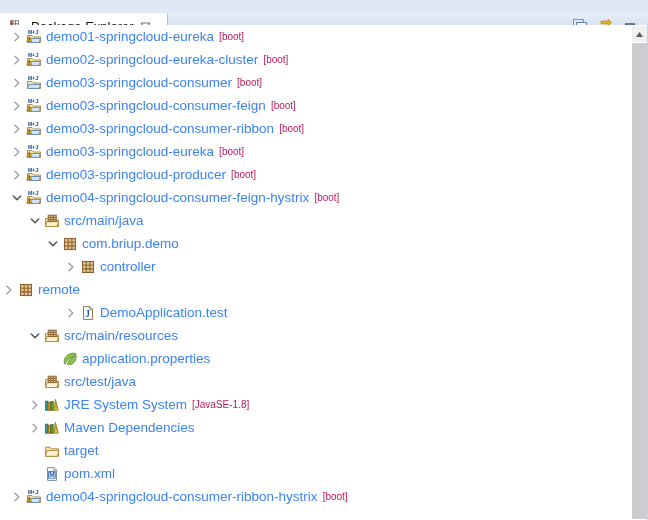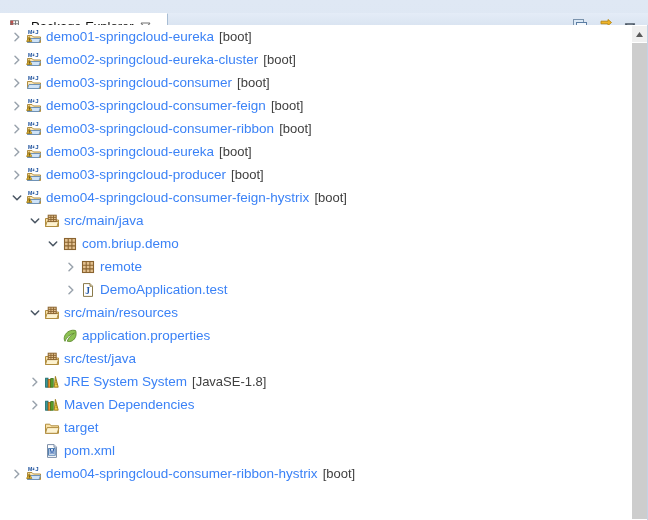--- a/index.html
+++ b/index.html
@@ -37,21 +37,21 @@
             border-left:1px solid #ffffff;}
   .tree{position:absolute;left:0;top:0;width:632px;height:495px;overflow:hidden;
         background:#ffffff;}
   .row{height:23px;display:flex;align-items:center;white-space:nowrap;
        box-sizing:border-box;}
   .arrow{width:16px;height:16px;flex:none;display:flex;align-items:center;
          justify-content:center;}
   .ico{width:18px;height:16px;flex:none;display:flex;align-items:center;
        justify-content:center;margin-right:3px;}
   .lbl{font-size:13.5px;color:#3b82f6;line-height:16px;text-align:center;}
-  .dim{color:#404040;font-size:13px;margin-left:5px;line-height:16px;}
+  .dim{color:#be185d;font-size:10px;margin-left:5px;line-height:16px;}
 
   
   .vsb{position:absolute;right:1px;top:26px;width:15px;height:493px;
        background:#ffffff;}
   .vsb-up{position:absolute;left:0;top:0;width:15px;height:16px;
           background:#f0f0f0;display:flex;align-items:center;justify-content:center;}
   .vsb-track{position:absolute;left:0;top:16px;width:15px;bottom:0;background:#ffffff;}
   .vsb-thumb{position:absolute;left:0;top:17px;width:15px;height:476px;
              background:#cdcdcd;}
   .edge{position:absolute;right:0;top:25px;width:1px;height:495px;background:#c3d3e5;}
@@ -326,20 +326,34 @@
             <svg width="10" height="10" viewBox="0 0 10 10">
               <path d="M3 1.3 L6.8 5 L3 8.7" fill="none" stroke="#9aa3ad" stroke-width="1.5" stroke-linecap="round" stroke-linejoin="round"></path>
             </svg>
           </span>
           <span class="ico">
             <svg width="16" height="16" viewBox="0 0 16 16">
               <rect x="2.5" y="2.5" width="11" height="11" fill="#e3c190" stroke="#8a6430" stroke-width="1.1"></rect>
               <path d="M2.5 6.2 L13.5 6.2 M2.5 9.9 L13.5 9.9 M6.2 2.5 L6.2 13.5 M9.9 2.5 L9.9 13.5" stroke="#8a6430" stroke-width="1.1"></path>
             </svg>
           </span>
+          <span class="lbl">controller</span>
+        </div>
+        <div class="row" style="">
+          <span class="arrow">
+            <svg width="10" height="10" viewBox="0 0 10 10">
+              <path d="M3 1.3 L6.8 5 L3 8.7" fill="none" stroke="#9aa3ad" stroke-width="1.5" stroke-linecap="round" stroke-linejoin="round"></path>
+            </svg>
+          </span>
+          <span class="ico">
+            <svg width="16" height="16" viewBox="0 0 16 16">
+              <rect x="2.5" y="2.5" width="11" height="11" fill="#e3c190" stroke="#8a6430" stroke-width="1.1"></rect>
+              <path d="M2.5 6.2 L13.5 6.2 M2.5 9.9 L13.5 9.9 M6.2 2.5 L6.2 13.5 M9.9 2.5 L9.9 13.5" stroke="#8a6430" stroke-width="1.1"></path>
+            </svg>
+          </span>
           <span class="lbl">remote</span>
         </div>
         <div class="row" style="padding-left: 62px;">
           <span class="arrow">
             <svg width="10" height="10" viewBox="0 0 10 10">
               <path d="M3 1.3 L6.8 5 L3 8.7" fill="none" stroke="#9aa3ad" stroke-width="1.5" stroke-linecap="round" stroke-linejoin="round"></path>
             </svg>
           </span>
           <span class="ico">
             <svg width="16" height="16" viewBox="0 0 16 16">

